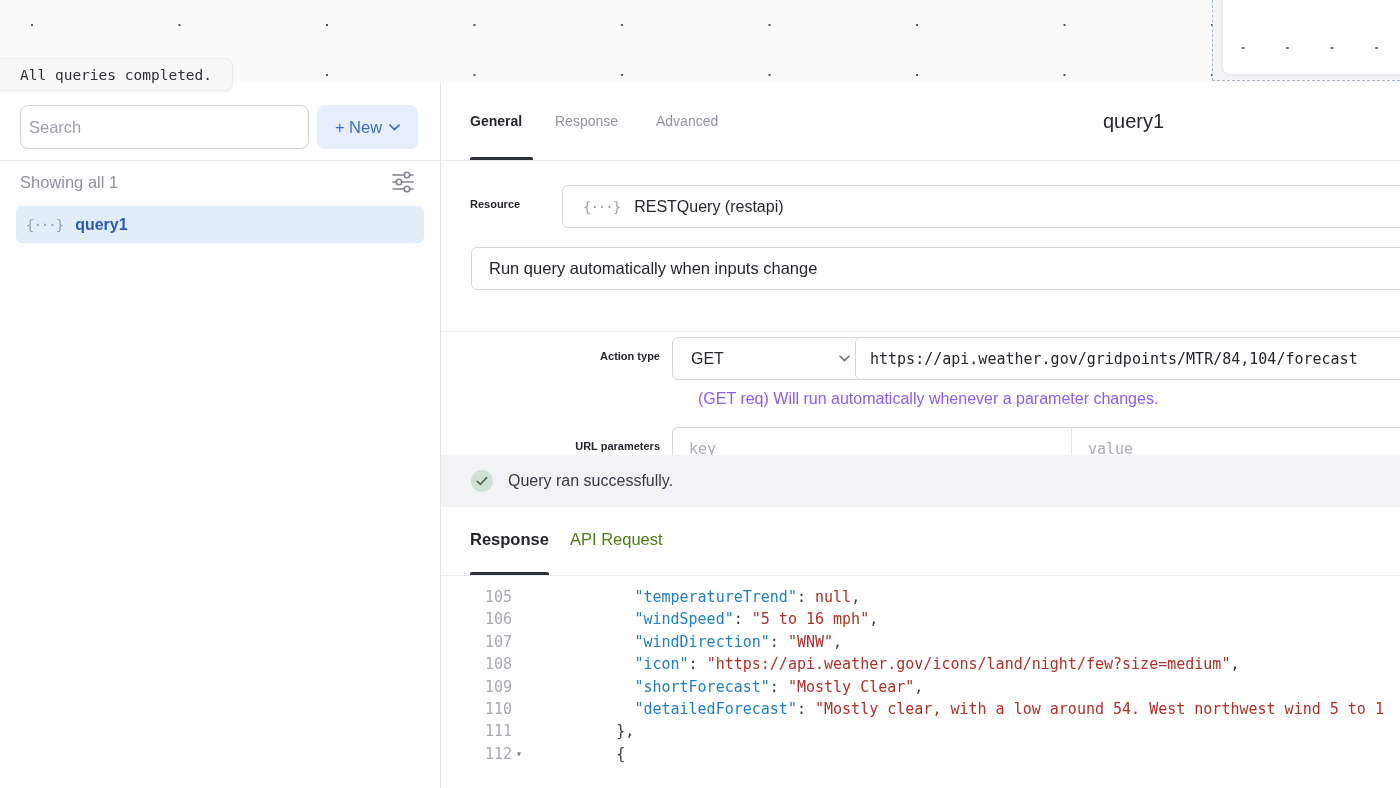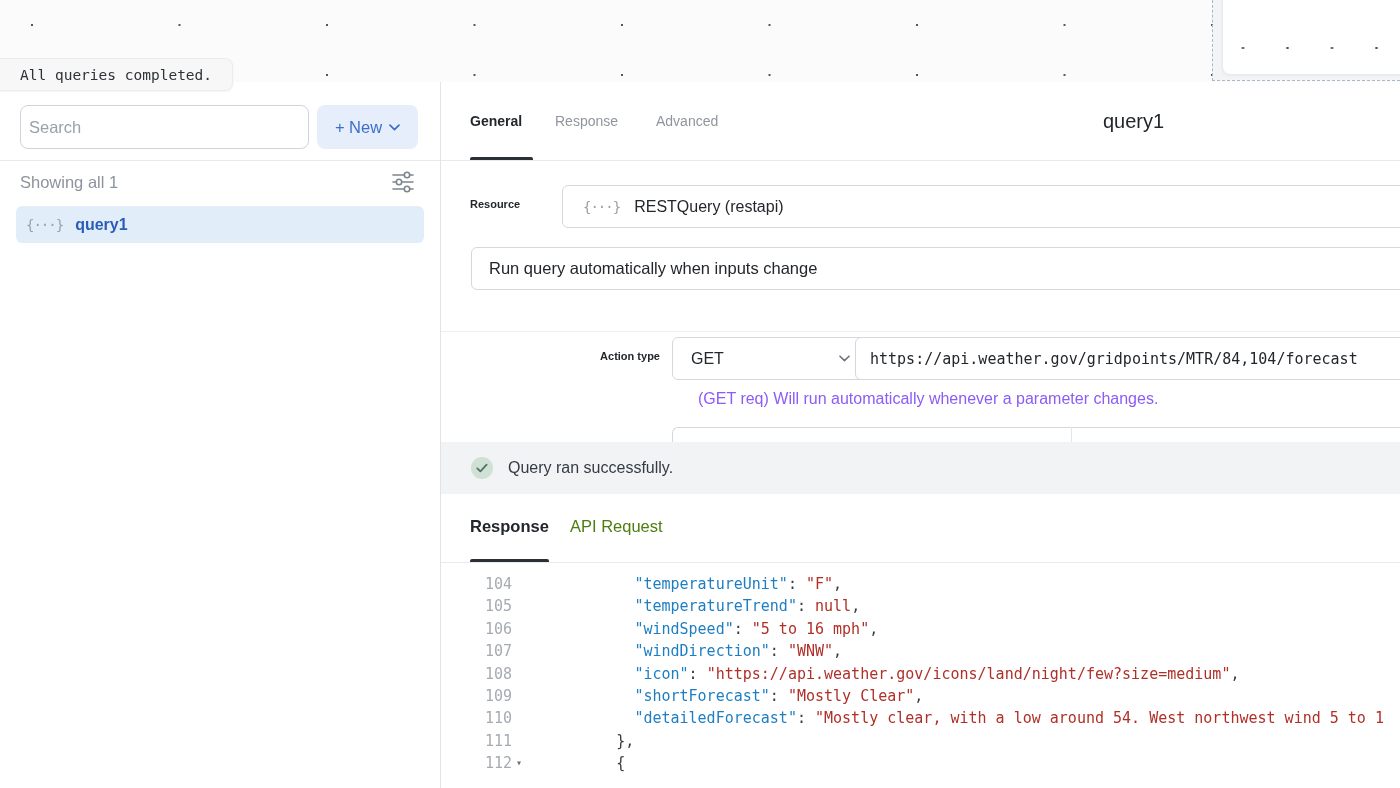--- a/index.html
+++ b/index.html
@@ -82,21 +82,21 @@
   }
   .helper { position:absolute; left:231px; top:308px; font-size:16px; color:#8b5cf6;margin-left:26px; }
   .kv-input {
     position:absolute; top:345px; height:43px; border:1px solid #d4d8dd; background:#fff;
     font-family:"DejaVu Sans Mono", monospace; font-size:15px; color:#0f172a; padding:0 16px; outline:none;
   }
   .kv-input::placeholder { color:#a8aeb6; }
   .key-input { left:231px; width:399px; border-radius:6px 0 0 0; border-right:none; }
   .value-input { left:630px; width:350px; border-radius:0 6px 0 0; border-left:1px solid #e2e5e9; }
   
-  .result-panel { position:absolute; left:0; top:360px; width:959px; height:333px; background:#ffffff; z-index:6; }
+  .result-panel { position:absolute; left:0; top:373px; width:959px; height:333px; background:#ffffff; z-index:6; }
   .status-bar {
     position:absolute; left:0; top:0; width:959px; height:52px; background:#f2f3f5;
     display:flex; align-items:center; gap:15px; padding:0 0 0 30px;
   }
   .status-text { font-size:16px; color:#343b45; }
   .r-tab-header { position:absolute; left:0; top:52px; width:959px; height:69px; border-bottom:1px solid #e8eaed; background:#fff; }
   .r-tab { position:absolute; top:23px; font-size:16.5px; color:#4d7c0f; cursor:pointer; }
   .r-tab.active { color:#23272c; font-weight:600; }
   
   .code-area {
@@ -198,21 +198,20 @@
         </svg>
         <span class="status-text">Query ran successfully.</span>
       </div>
       <div class="r-tab-header">
         <span class="r-tab active" style="left:29px">Response</span>
         <span class="r-tab" style="left:129px">API Request</span>
         <span class="tab-underline" style="left:29px;width:79px"></span>
       </div>
       <div class="code-area">
         <div>
-            <div class="code-line"><span class="gutter">104</span><span class="fold"></span><span class="code-text">            <span class="tok-key">"temperatureUnit"</span><span class="tok-p">: </span><span class="tok-str">"F"</span><span class="tok-p">,</span></span></div>
             <div class="code-line"><span class="gutter">105</span><span class="fold"></span><span class="code-text">            <span class="tok-key">"temperatureTrend"</span><span class="tok-p">: </span><span class="tok-null">null</span><span class="tok-p">,</span></span></div>
             <div class="code-line"><span class="gutter">106</span><span class="fold"></span><span class="code-text">            <span class="tok-key">"windSpeed"</span><span class="tok-p">: </span><span class="tok-str">"5 to 16 mph"</span><span class="tok-p">,</span></span></div>
             <div class="code-line"><span class="gutter">107</span><span class="fold"></span><span class="code-text">            <span class="tok-key">"windDirection"</span><span class="tok-p">: </span><span class="tok-str">"WNW"</span><span class="tok-p">,</span></span></div>
             <div class="code-line"><span class="gutter">108</span><span class="fold"></span><span class="code-text">            <span class="tok-key">"icon"</span><span class="tok-p">: </span><span class="tok-str">"https://api.weather.gov/icons/land/night/few?size=medium"</span><span class="tok-p">,</span></span></div>
             <div class="code-line"><span class="gutter">109</span><span class="fold"></span><span class="code-text">            <span class="tok-key">"shortForecast"</span><span class="tok-p">: </span><span class="tok-str">"Mostly Clear"</span><span class="tok-p">,</span></span></div>
             <div class="code-line"><span class="gutter">110</span><span class="fold"></span><span class="code-text">            <span class="tok-key">"detailedForecast"</span><span class="tok-p">: </span><span class="tok-str">"Mostly clear, with a low around 54. West northwest wind 5 to 1</span></span></div>
             <div class="code-line"><span class="gutter">111</span><span class="fold"></span><span class="code-text">          <span class="tok-p">},</span></span></div>
             <div class="code-line"><span class="gutter">112</span><span class="fold">▾</span><span class="code-text">          <span class="tok-p">{</span></span></div>
           </div>
       </div>

